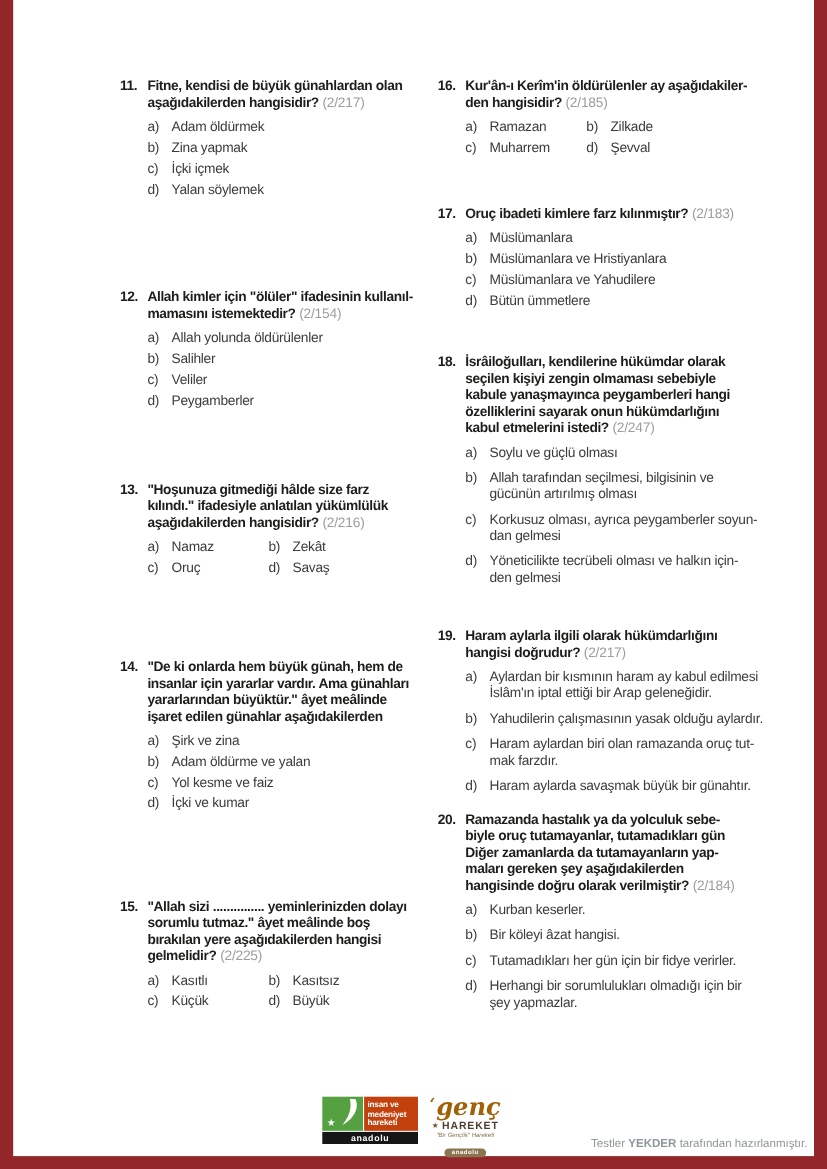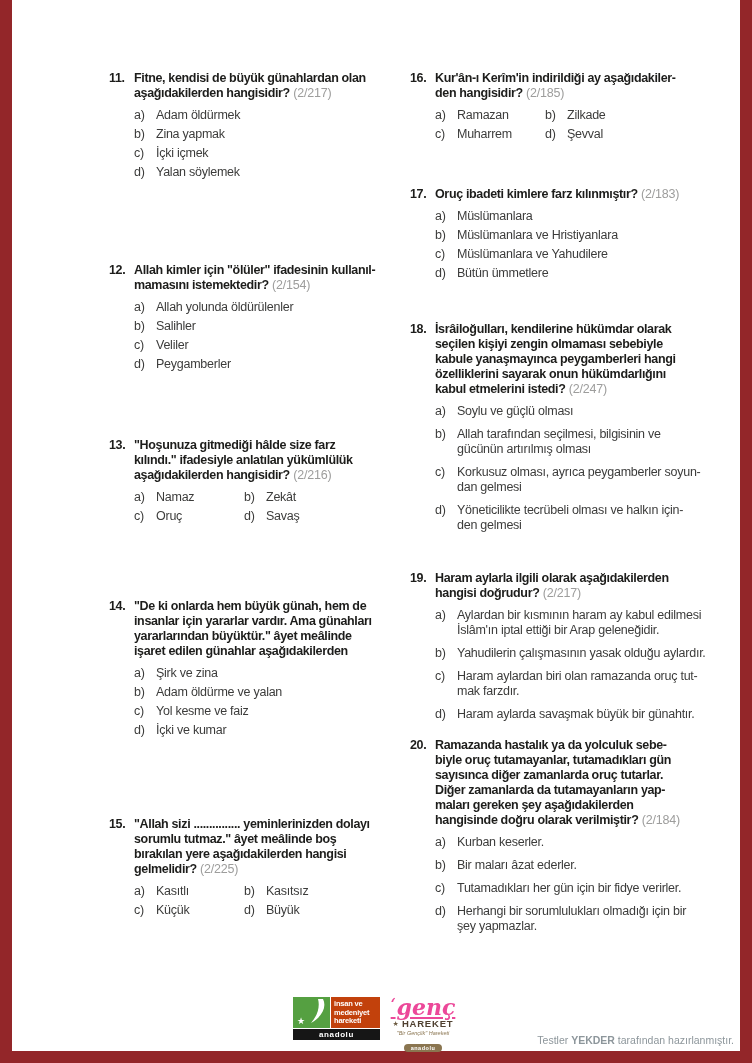--- a/index.html
+++ b/index.html
@@ -1,21 +1,21 @@
 <!DOCTYPE html>
 <html><head>
 <meta charset="utf-8">
 <style>
   html,body{margin:0;padding:0;}
   .canvas{position:relative;width:752px;height:1063px;background:#932629;overflow:hidden;
           font-family:"Liberation Sans",sans-serif;}
   .page{position:absolute;left:12px;top:0;width:728px;height:1051px;background:#ffffff;}
   .col{position:absolute;top:0;}
   .col-left{left:67px;width:284px;height:1050px;}
-  .col-right{left:368px;width:325px;height:1050px;}
+  .col-right{left:356px;width:325px;height:1050px;}
   .q{position:absolute;left:0;width:100%;display:flex;margin-left:30px;}
   .qnum{width:25px;flex-shrink:0;font-weight:bold;font-size:12.5px;line-height:15px;
         color:#1d1d1b;letter-spacing:-0.35px;}
   .qbody{flex:1;min-width:0;}
   .qline{font-weight:bold;font-size:12.5px;line-height:15px;color:#1d1d1b;
          letter-spacing:-0.35px;white-space:nowrap;}
   .ref{color:#9d9d9c;font-weight:normal;letter-spacing:-0.2px;}
   .opts-list{margin-top:7px;}
   .opt{display:flex;margin-bottom:4px;}
   .opts-list.wide .opt{margin-bottom:8px;}
@@ -31,21 +31,21 @@
   .imh-green{width:37px;background:#55a041;position:relative;margin-right:1px;flex-shrink:0;}
   .imh-star{position:absolute;left:4px;bottom:2px;color:#fff;font-size:9px;line-height:9px;}
   .imh-leaf{position:absolute;right:3px;top:2px;}
   .imh-text{background:#c2410c;color:#fff;flex:1;font-size:7.5px;font-weight:bold;
             line-height:8.5px;padding:3px 0 0 3px;letter-spacing:-0.2px;}
   .imh-banner{background:#161616;color:#fff;text-align:center;font-size:8px;font-weight:bold;
               margin-top:1px;padding:1px 0;letter-spacing:0.6px;}
 
   .genc{position:absolute;left:365px;top:993px;width:92px;text-align:center;}
   .genc-script{font-family:"DejaVu Serif",serif;font-style:italic;font-weight:bold;
-               font-size:22px;line-height:22px;color:#ec4899;text-decoration:underline;}
+               font-size:22px;line-height:22px;color:#a16207;}
   .genc-flourish{font-size:14px;vertical-align:6px;margin-right:1px;}
   .genc-title-row{display:flex;align-items:center;justify-content:center;gap:3px;margin-top:0;}
   .genc-star{font-size:7px;line-height:7px;color:#6b5a40;}
   .genc-title{font-size:9.5px;font-weight:bold;letter-spacing:0.8px;color:#4f4030;}
   .genc-tagline{font-size:5.5px;font-style:italic;color:#8a7550;margin-top:1px;}
   .genc-badge{display:inline-block;background:#8a7550;color:#fff;font-size:5.5px;font-weight:bold;
               border-radius:4px;padding:1px 7px;margin-top:2px;letter-spacing:0.5px;}
 
   .credit{position:absolute;right:6px;top:1034px;font-size:10.5px;color:#8d969b;}
   .credit b{font-weight:bold;}
@@ -196,21 +196,21 @@
               </div>
             </div>
           </div>
         </div>
       </div>
     <div class="col col-right" id="col-right">
         <div class="q" style="top: 71px;">
           <div class="qnum">16.</div>
           <div class="qbody">
             <div class="qtext">
-              <div class="qline">Kur'ân-ı Kerîm'in indirildiği ay aşağıdakiler-</div>
+              <div class="qline">Kur'ân-ı Kerîm'in öldürülenler ay aşağıdakiler-</div>
               <div class="qline">den hangisidir?<span class="ref"> (2/185)</span></div>
             </div>
             <div class="opts-grid">
               <div class="opt">
                 <span class="opt-letter">a)</span>
                 <div class="opt-text">Ramazan</div>
               </div>
               <div class="opt">
                 <span class="opt-letter">b)</span>
                 <div class="opt-text">Zilkade</div>
@@ -279,21 +279,21 @@
                 <span class="opt-letter">d)</span>
                 <div class="opt-text">Yöneticilikte tecrübeli olması ve halkın için-<br>den gelmesi</div>
               </div>
             </div>
           </div>
         </div>
         <div class="q" style="top: 571px;">
           <div class="qnum">19.</div>
           <div class="qbody">
             <div class="qtext">
-              <div class="qline">Haram aylarla ilgili olarak aşağıdakilerden</div>
+              <div class="qline">Haram aylarla ilgili olarak hükümdarlığını</div>
               <div class="qline">hangisi doğrudur?<span class="ref"> (2/217)</span></div>
             </div>
             <div class="opts-list wide">
               <div class="opt">
                 <span class="opt-letter">a)</span>
                 <div class="opt-text">Aylardan bir kısmının haram ay kabul edilmesi<br>İslâm'ın iptal ettiği bir Arap geleneğidir.</div>
               </div>
               <div class="opt">
                 <span class="opt-letter">b)</span>
                 <div class="opt-text">Yahudilerin çalışmasının yasak olduğu aylardır.</div>
@@ -308,33 +308,32 @@
               </div>
             </div>
           </div>
         </div>
         <div class="q" style="top: 738px;">
           <div class="qnum">20.</div>
           <div class="qbody">
             <div class="qtext">
               <div class="qline">Ramazanda hastalık ya da yolculuk sebe-</div>
               <div class="qline">biyle oruç tutamayanlar, tutamadıkları gün</div>
-              <div class="qline">sayısınca diğer zamanlarda oruç tutarlar.</div>
               <div class="qline">Diğer zamanlarda da tutamayanların yap-</div>
               <div class="qline">maları gereken şey aşağıdakilerden</div>
               <div class="qline">hangisinde doğru olarak verilmiştir?<span class="ref"> (2/184)</span></div>
             </div>
             <div class="opts-list wide">
               <div class="opt">
                 <span class="opt-letter">a)</span>
                 <div class="opt-text">Kurban keserler.</div>
               </div>
               <div class="opt">
                 <span class="opt-letter">b)</span>
-                <div class="opt-text">Bir maları âzat ederler.</div>
+                <div class="opt-text">Bir köleyi âzat hangisi.</div>
               </div>
               <div class="opt">
                 <span class="opt-letter">c)</span>
                 <div class="opt-text">Tutamadıkları her gün için bir fidye verirler.</div>
               </div>
               <div class="opt">
                 <span class="opt-letter">d)</span>
                 <div class="opt-text">Herhangi bir sorumlulukları olmadığı için bir<br>şey yapmazlar.</div>
               </div>
             </div>

